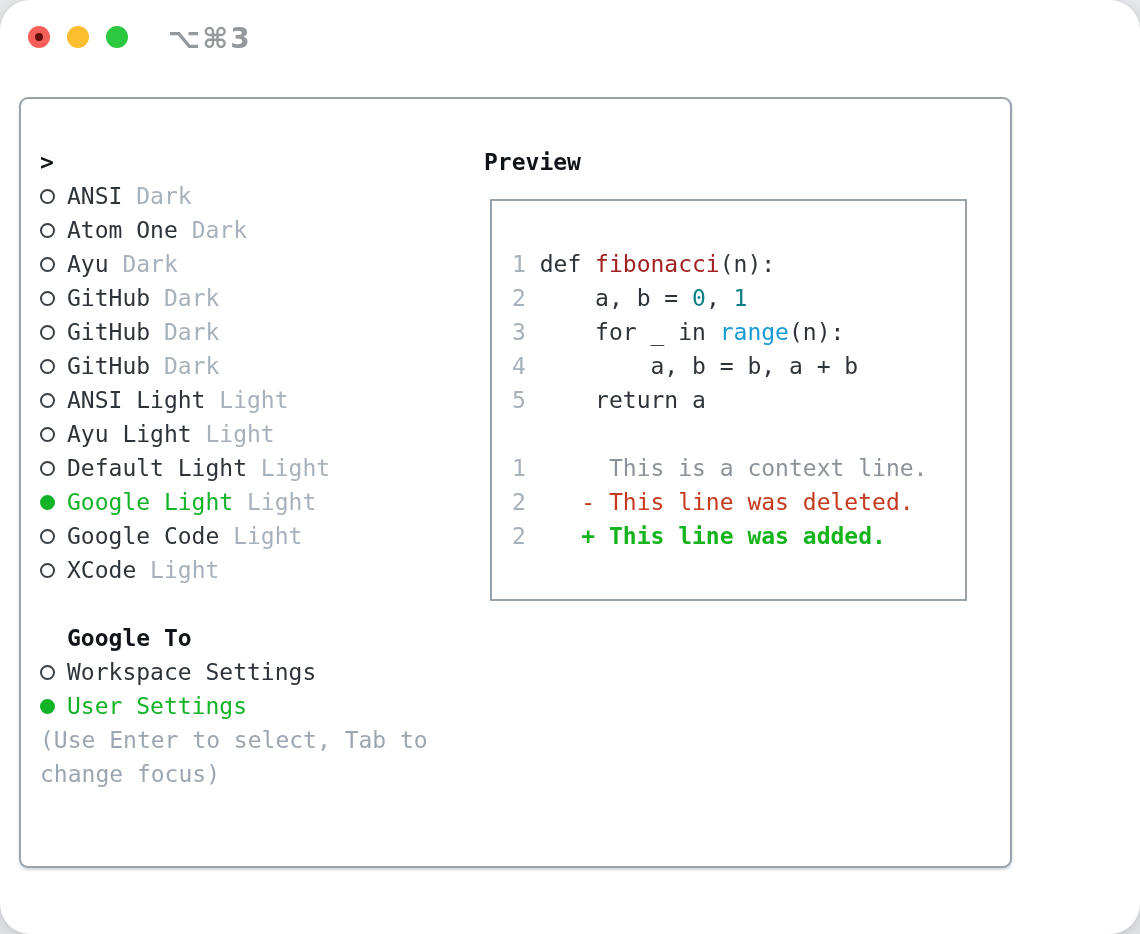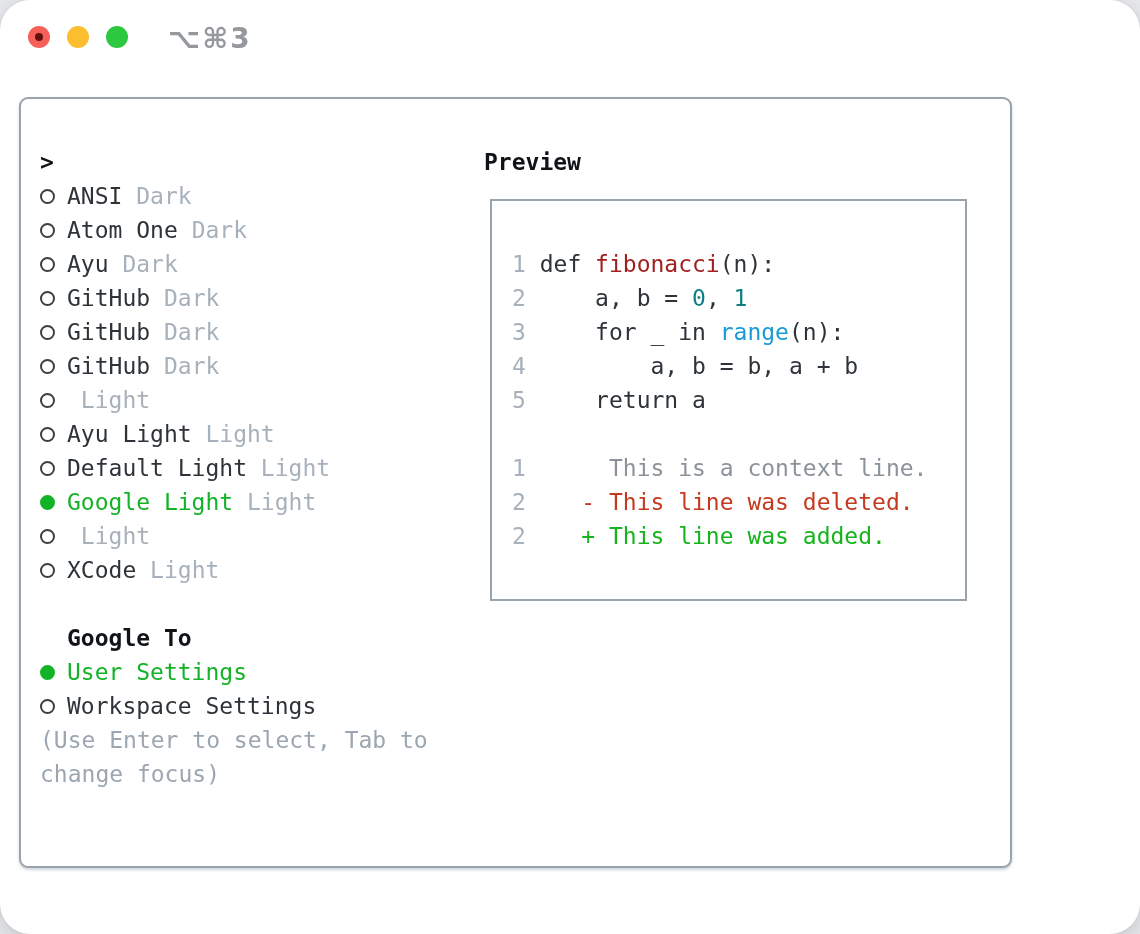--- a/index.html
+++ b/index.html
@@ -56,21 +56,21 @@
     padding:46px 0 0 20px;overflow:hidden;
   }
   .code-line{white-space:pre;font-size:23px;line-height:34px;color:var(--ink);}
   .code-line .lineno{color:var(--lineno);}
   .s-code{color:var(--ink);}
   .s-function{color:var(--fn);}
   .s-number{color:var(--num);}
   .s-builtin{color:var(--builtin);}
   .s-context{color:var(--ctx);}
   .s-deleted{color:var(--del);margin-top:24px;}
-  .s-added{color:var(--add);}
+  .s-added{color:var(--add);font-weight:bold;}
 </style>
 </head>
 <body>
 
 <div class="window">
 
   <div class="titlebar">
     <div class="lights">
       <div class="light red"></div>
       <div class="light yellow"></div>
@@ -126,20 +126,21 @@
             <span class="radio-col">
               <span class="radio"></span>
             </span>
             <span class="item-name">GitHub</span>
             <span class="item-variant"> Dark</span>
           </div>
           <div class="list-item">
             <span class="radio-col">
               <span class="radio"></span>
             </span>
+            <span class="item-name">ANSI Light</span>
             <span class="item-variant"> Light</span>
           </div>
           <div class="list-item">
             <span class="radio-col">
               <span class="radio"></span>
             </span>
             <span class="item-name">Ayu Light</span>
             <span class="item-variant"> Light</span>
           </div>
           <div class="list-item">
@@ -153,45 +154,46 @@
             <span class="radio-col">
               <span class="radio on"></span>
             </span>
             <span class="item-name sel">Google Light</span>
             <span class="item-variant"> Light</span>
           </div>
           <div class="list-item">
             <span class="radio-col">
               <span class="radio"></span>
             </span>
+            <span class="item-name">Google Code</span>
             <span class="item-variant"> Light</span>
           </div>
           <div class="list-item">
             <span class="radio-col">
               <span class="radio"></span>
             </span>
             <span class="item-name">XCode</span>
             <span class="item-variant"> Light</span>
           </div>
         </div>
 
       <div class="gap"></div>
       <div class="apply-header">Google To</div>
       <div id="apply-list">
           <div class="list-item">
             <span class="radio-col">
+              <span class="radio"></span>
+            </span>
+            <span class="item-name">Workspace Settings</span>
+          </div>
+          <div class="list-item">
+            <span class="radio-col">
               <span class="radio on"></span>
             </span>
             <span class="item-name sel">User Settings</span>
-          </div>
-          <div class="list-item">
-            <span class="radio-col">
-              <span class="radio"></span>
-            </span>
-            <span class="item-name">Workspace Settings</span>
           </div>
         </div>
 
       <div class="hint">(Use Enter to select, Tab to change focus)</div>
     </div>
 
     <div class="right-col">
       <div class="preview-title">Preview</div>
       <div class="preview-box">
         <div id="code-block">

